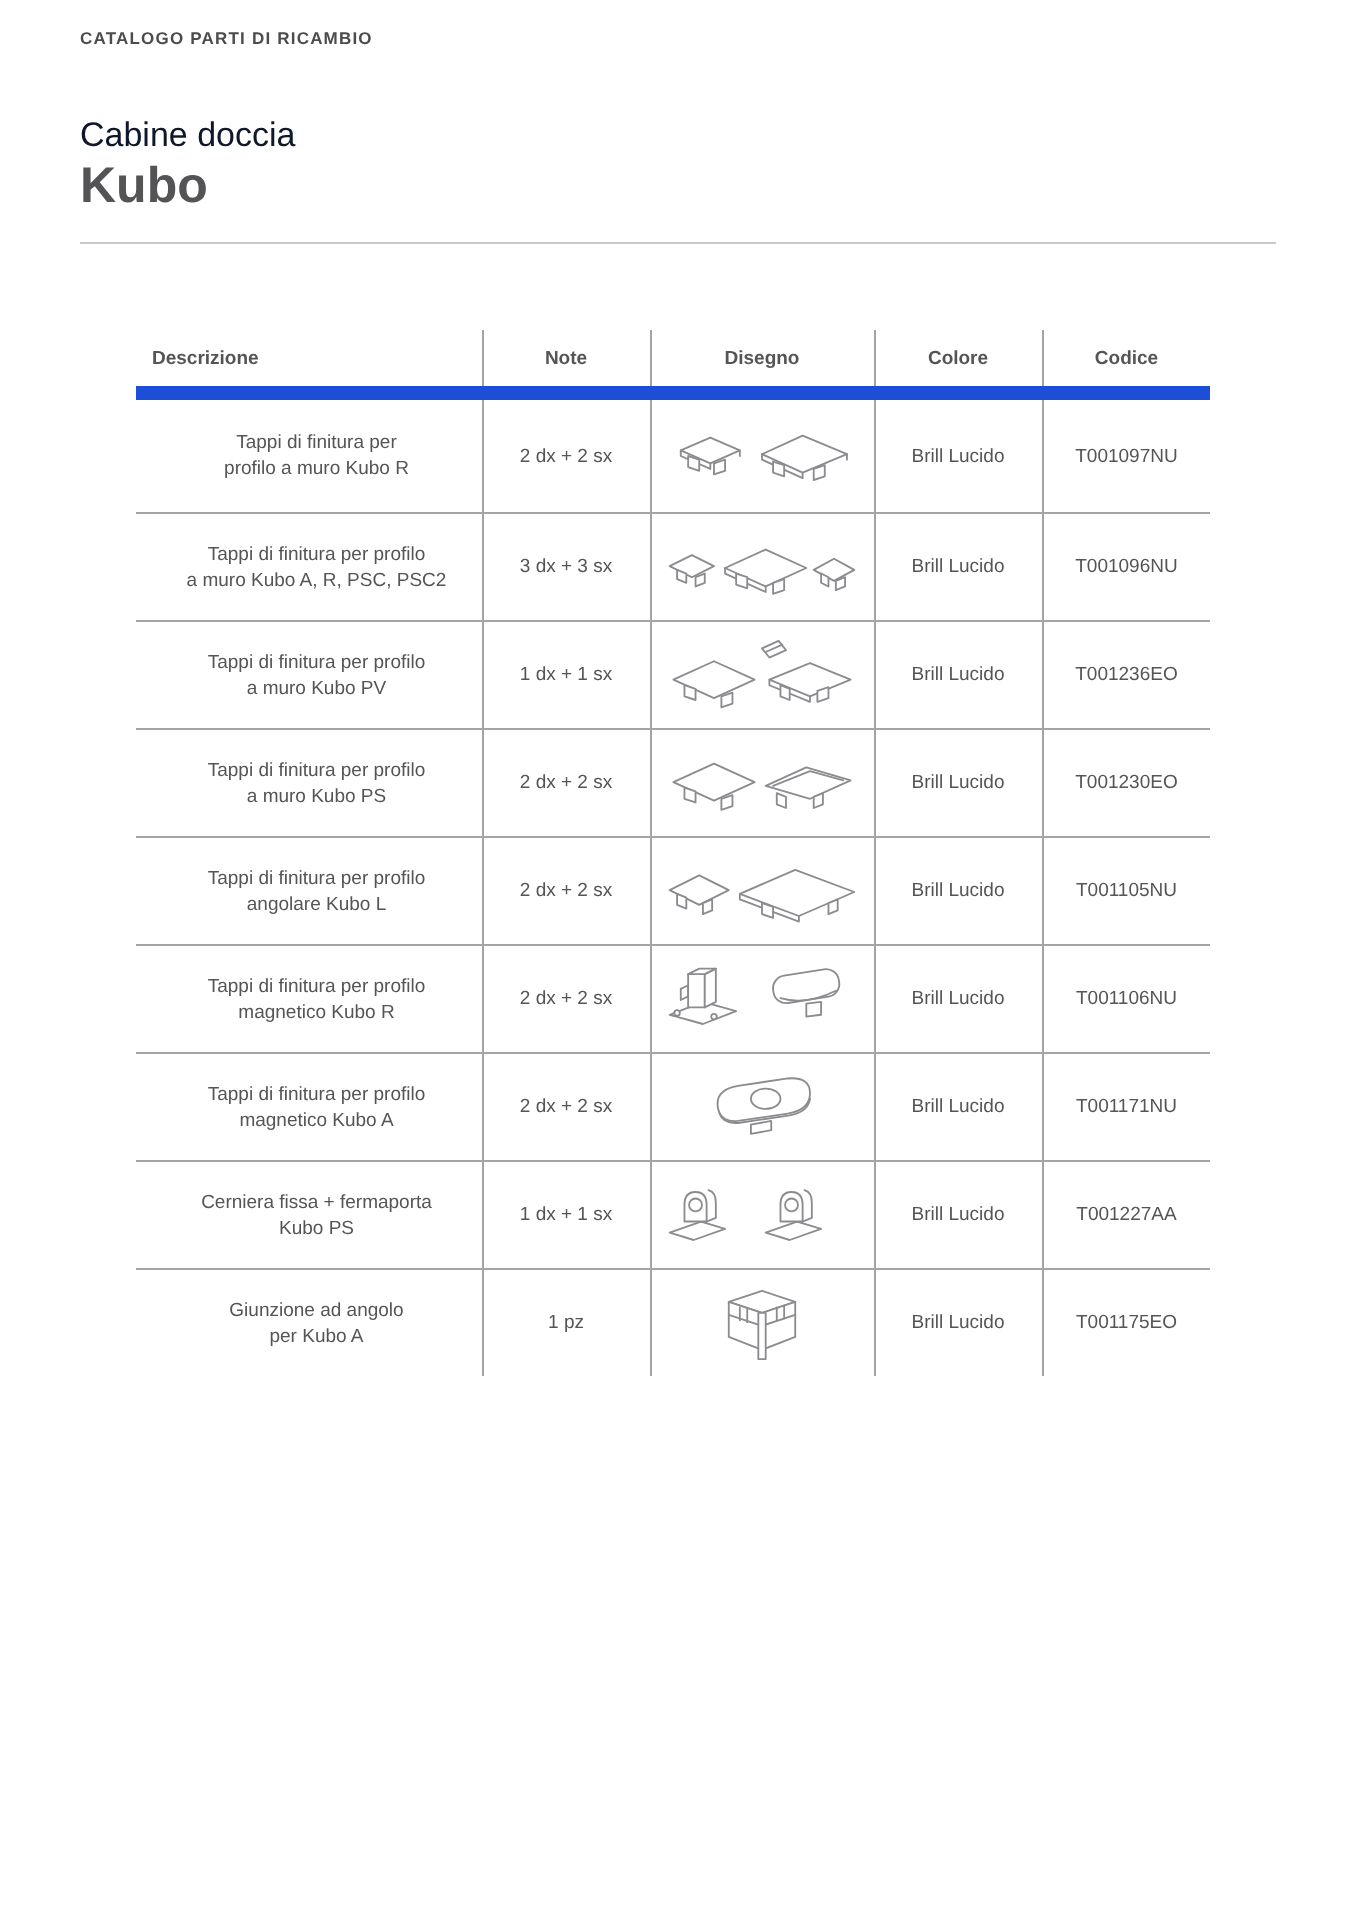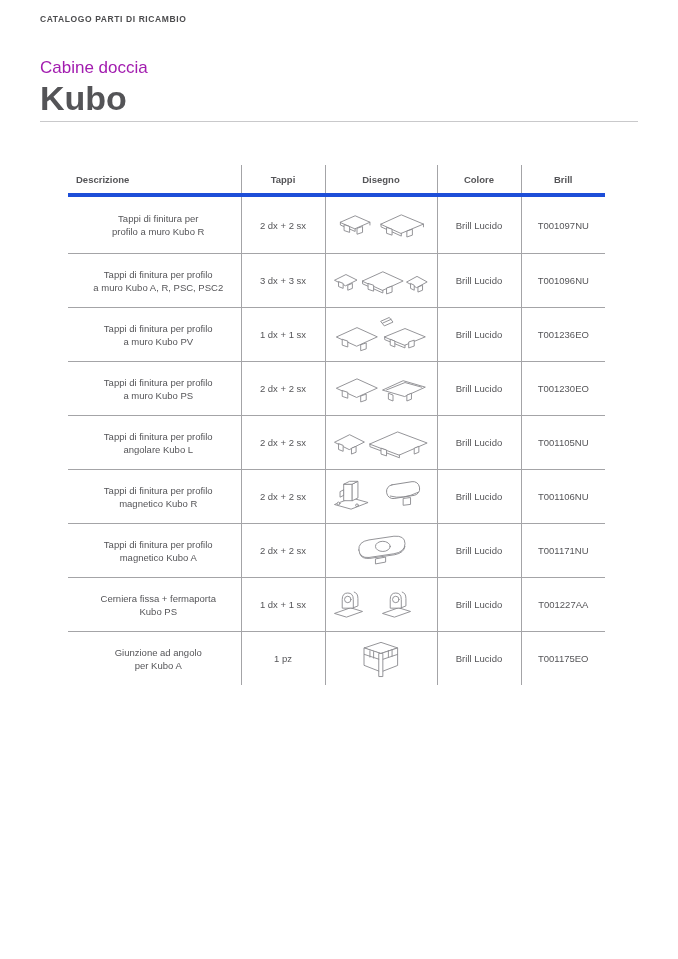--- a/index.html
+++ b/index.html
@@ -1,26 +1,26 @@
 <!DOCTYPE html>
 <html><head>
 <meta charset="utf-8">
 <style>
   html,body{margin:0;padding:0;background:#ffffff;}
   .page{position:relative;width:678px;height:781px;background:#ffffff;overflow:hidden;
         font-family:"Liberation Sans", sans-serif;color:#555558;}
   .kicker{position:absolute;left:40px;top:14px;font-size:8.5px;font-weight:700;
           letter-spacing:.6px;color:#4c4c4e;}
-  .subtitle{position:absolute;left:40px;top:58px;font-size:17px;font-weight:400;color:#a21caf;}
-  .title{position:absolute;left:40px;top:79px;margin:0;font-size:34px;font-weight:700;color:#545457;}
+  .subtitle{position:absolute;left:40px;top:58px;font-size:17px;font-weight:400;color:#0f172a;}
+  .title{position:absolute;left:40px;top:79px;margin:0;font-size:25px;font-weight:700;color:#545457;}
   .rule{position:absolute;left:40px;top:121px;width:598px;height:1px;background:#c9c9cb;}
   table.parts{position:absolute;left:68px;top:165px;width:537px;border-collapse:collapse;
               table-layout:fixed;}
   .parts th{height:28px;font-size:9.5px;font-weight:700;color:#555558;
-            border-bottom:4px solid #1d4ed8;vertical-align:middle;text-align:center;padding:0;}
+            border-bottom:7px solid #1d4ed8;vertical-align:middle;text-align:center;padding:0;}
   .parts th.c-desc{text-align:left;padding-left:8px;}
   .parts td{height:53px;font-size:9.5px;color:#555558;border-bottom:1px solid #a4a4a7;
             vertical-align:middle;text-align:center;padding:0;}
   .parts tbody tr:first-child td{height:56px;}
   .parts tbody tr:last-child td{border-bottom:none;}
   .parts th:nth-child(n+2),.parts td:nth-child(n+2){border-left:1px solid #a4a4a7;}
   .parts td.desc{text-align:center;padding-left:8px;white-space:pre-line;line-height:13px;}
   svg.draw{display:block;margin:0 auto;width:106px;height:48px;}
   .lineart{stroke:#8c8c90;fill:#ffffff;stroke-width:1;stroke-linejoin:round;stroke-linecap:round;}
   .nofill{fill:none;}
@@ -201,24 +201,24 @@
     <colgroup>
       <col style="width:173px">
         <col style="width:84px">
         <col style="width:112px">
       <col style="width:84px">
         <col style="width:84px">
     </colgroup>
     <thead>
       <tr>
         <th class="c-desc">Descrizione</th>
-        <th>Tappi</th>
+        <th>Note</th>
         <th>Disegno</th>
         <th>Colore</th>
-        <th>Brill</th>
+        <th>Codice</th>
       </tr>
     </thead>
     <tbody>
       <tr>
         <td class="desc">Tappi di finitura per
 profilo a muro Kubo R</td>
         <td>2 dx + 2 sx</td>
         <td>
             <svg class="draw" viewBox="0 0 112 52" aria-label="caps-pair">
               <use href="#d0"></use>

